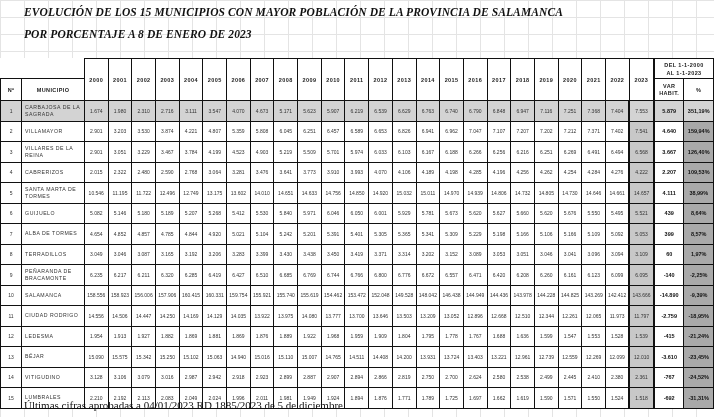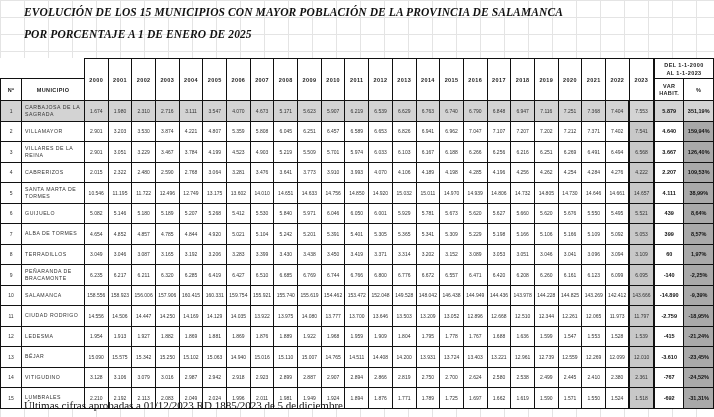--- a/index.html
+++ b/index.html
@@ -27,21 +27,21 @@
   tr.row-1 td.pct { background:#d3d3d3; }
   th.hidden-cell { border:none; background:transparent; }
   .thick-l { border-left:2px solid #111; }
 </style>
 </head>
 <body>
 
 <div class="grid-bg"></div>
 
 <div class="title t1">EVOLUCIÓN DE LOS 15 MUNICIPIOS CON MAYOR POBLACIÓN DE LA PROVINCIA DE SALAMANCA</div>
-<div class="title t2">POR PORCENTAJE A 1 DE ENERO DE 2025</div>
+<div class="title t2">POR PORCENTAJE A 8 DE ENERO DE 2023</div>
 
 <table>
   <colgroup>
     <col style="width:22px">
     <col style="width:64px">
     <col style="width:24px">
       <col style="width:24px">
       <col style="width:24px">
       <col style="width:24px">
     <col style="width:24px">
@@ -551,13 +551,13 @@
         <td class="num">1.571</td>
         <td class="num">1.550</td>
         <td class="num">1.524</td>
         <td class="num y2023">1.518</td>
         <td class="var">-692</td>
         <td class="pct">-31,31%</td>
       </tr>
     </tbody>
 </table>
 
-<div class="footnote">Últimas cifras aprobadas a 01/12/2023 RD 1885/2023 de 5 de diciembre.</div>
+<div class="footnote">Últimas cifras aprobadas a 04/01/2023 RD 1885/2023 de 5 de diciembre.</div>
 
 </body></html>

